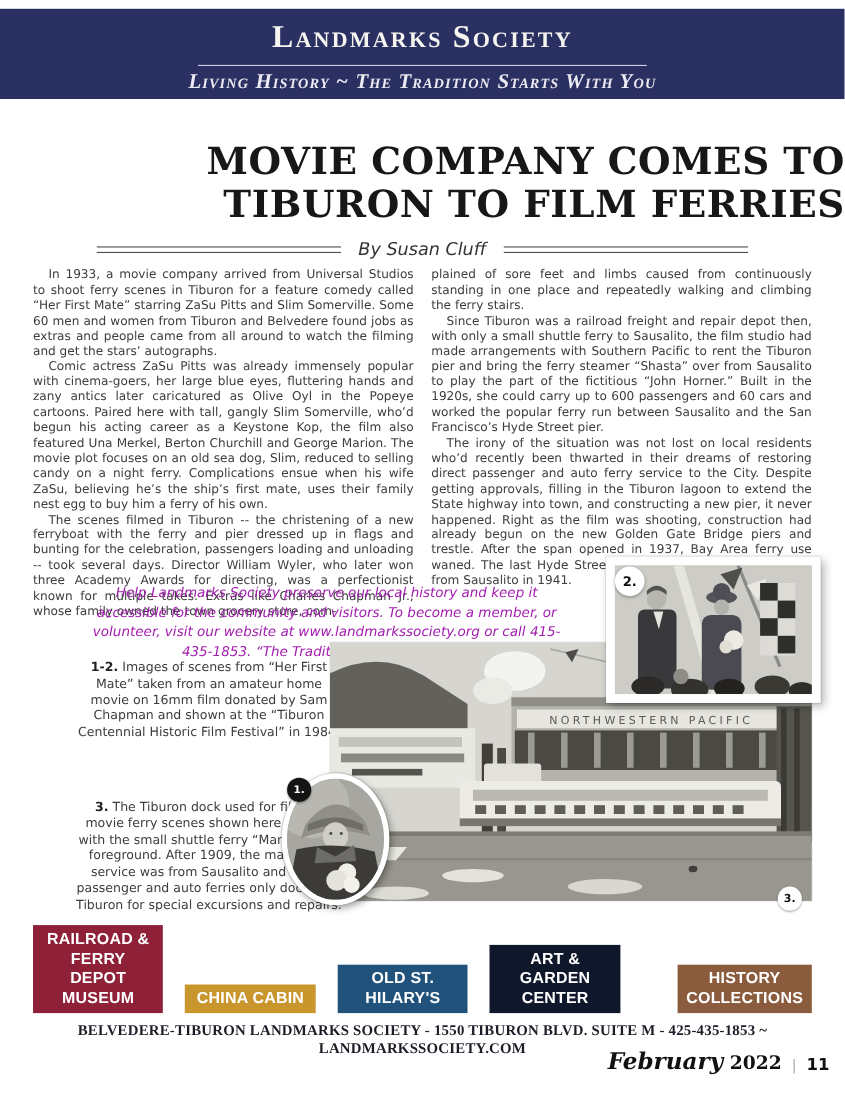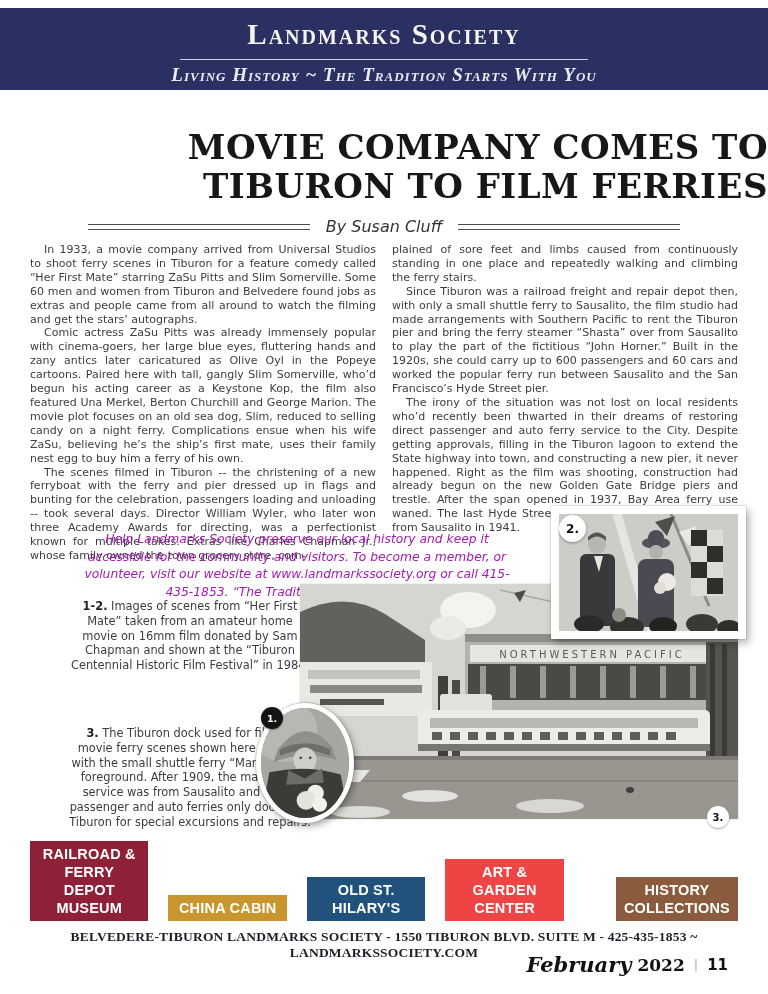--- a/index.html
+++ b/index.html
@@ -66,21 +66,21 @@
   
   .venues{position:absolute;top:845px;left:30px;width:708px;height:76px;display:flex;gap:20px;align-items:flex-end;}
   .venue{flex:1;display:flex;align-items:center;justify-content:center;text-align:center;
       color:#ffffff;font-family:"Liberation Sans",sans-serif;font-weight:bold;
       font-size:14.5px;line-height:1.25;letter-spacing:0.2px;padding:4px 8px;box-sizing:border-box;}
 
   .address{position:absolute;top:929px;left:0;width:768px;text-align:center;
       font-family:"Liberation Serif",serif;font-weight:bold;font-size:13.5px;
       letter-spacing:0.2px;color:#1d1d28;}
 
-  .issue-line{position:absolute;top:952px;right:40px;display:flex;align-items:center;}
+  .issue-line{position:absolute;top:952px;right:14px;display:flex;align-items:flex-end;}
   .issue-month{font-family:"DejaVu Serif",cursive,serif;font-style:italic;font-weight:bold;
       font-size:21px;color:#111;margin-right:6px;}
   .issue-year{font-family:"DejaVu Serif",serif;font-weight:bold;font-size:17px;color:#111;}
   .issue-sep{color:#aaa;font-size:13px;margin:0 9px;}
   .issue-page{font-weight:bold;font-size:15px;color:#111;}
 </style>
 </head>
 <body>
 
 <div class="page">
@@ -241,21 +241,21 @@
   <div class="venues">
     <div class="venue" style="background: rgb(142, 32, 56);">
       <span>RAILROAD &amp; FERRY DEPOT MUSEUM</span>
     </div>
     <div class="venue" style="background: rgb(201, 150, 45);">
       <span>CHINA CABIN</span>
     </div>
     <div class="venue" style="background: rgb(32, 82, 124);">
       <span>OLD ST. HILARY'S</span>
     </div>
-    <div class="venue" style="background: #ef4444;">
+    <div class="venue" style="background: #0f172a;">
       <span>ART &amp; GARDEN CENTER</span>
     </div>
     <div class="venue" style="background: rgb(138, 92, 61); margin-left: 32px;">
       <span>HISTORY COLLECTIONS</span>
     </div>
   </div>
 
   <div class="address">BELVEDERE-TIBURON LANDMARKS SOCIETY - 1550 TIBURON BLVD. SUITE M - 425-435-1853 ~ LANDMARKSSOCIETY.COM</div>
 
   <div class="issue-line">

